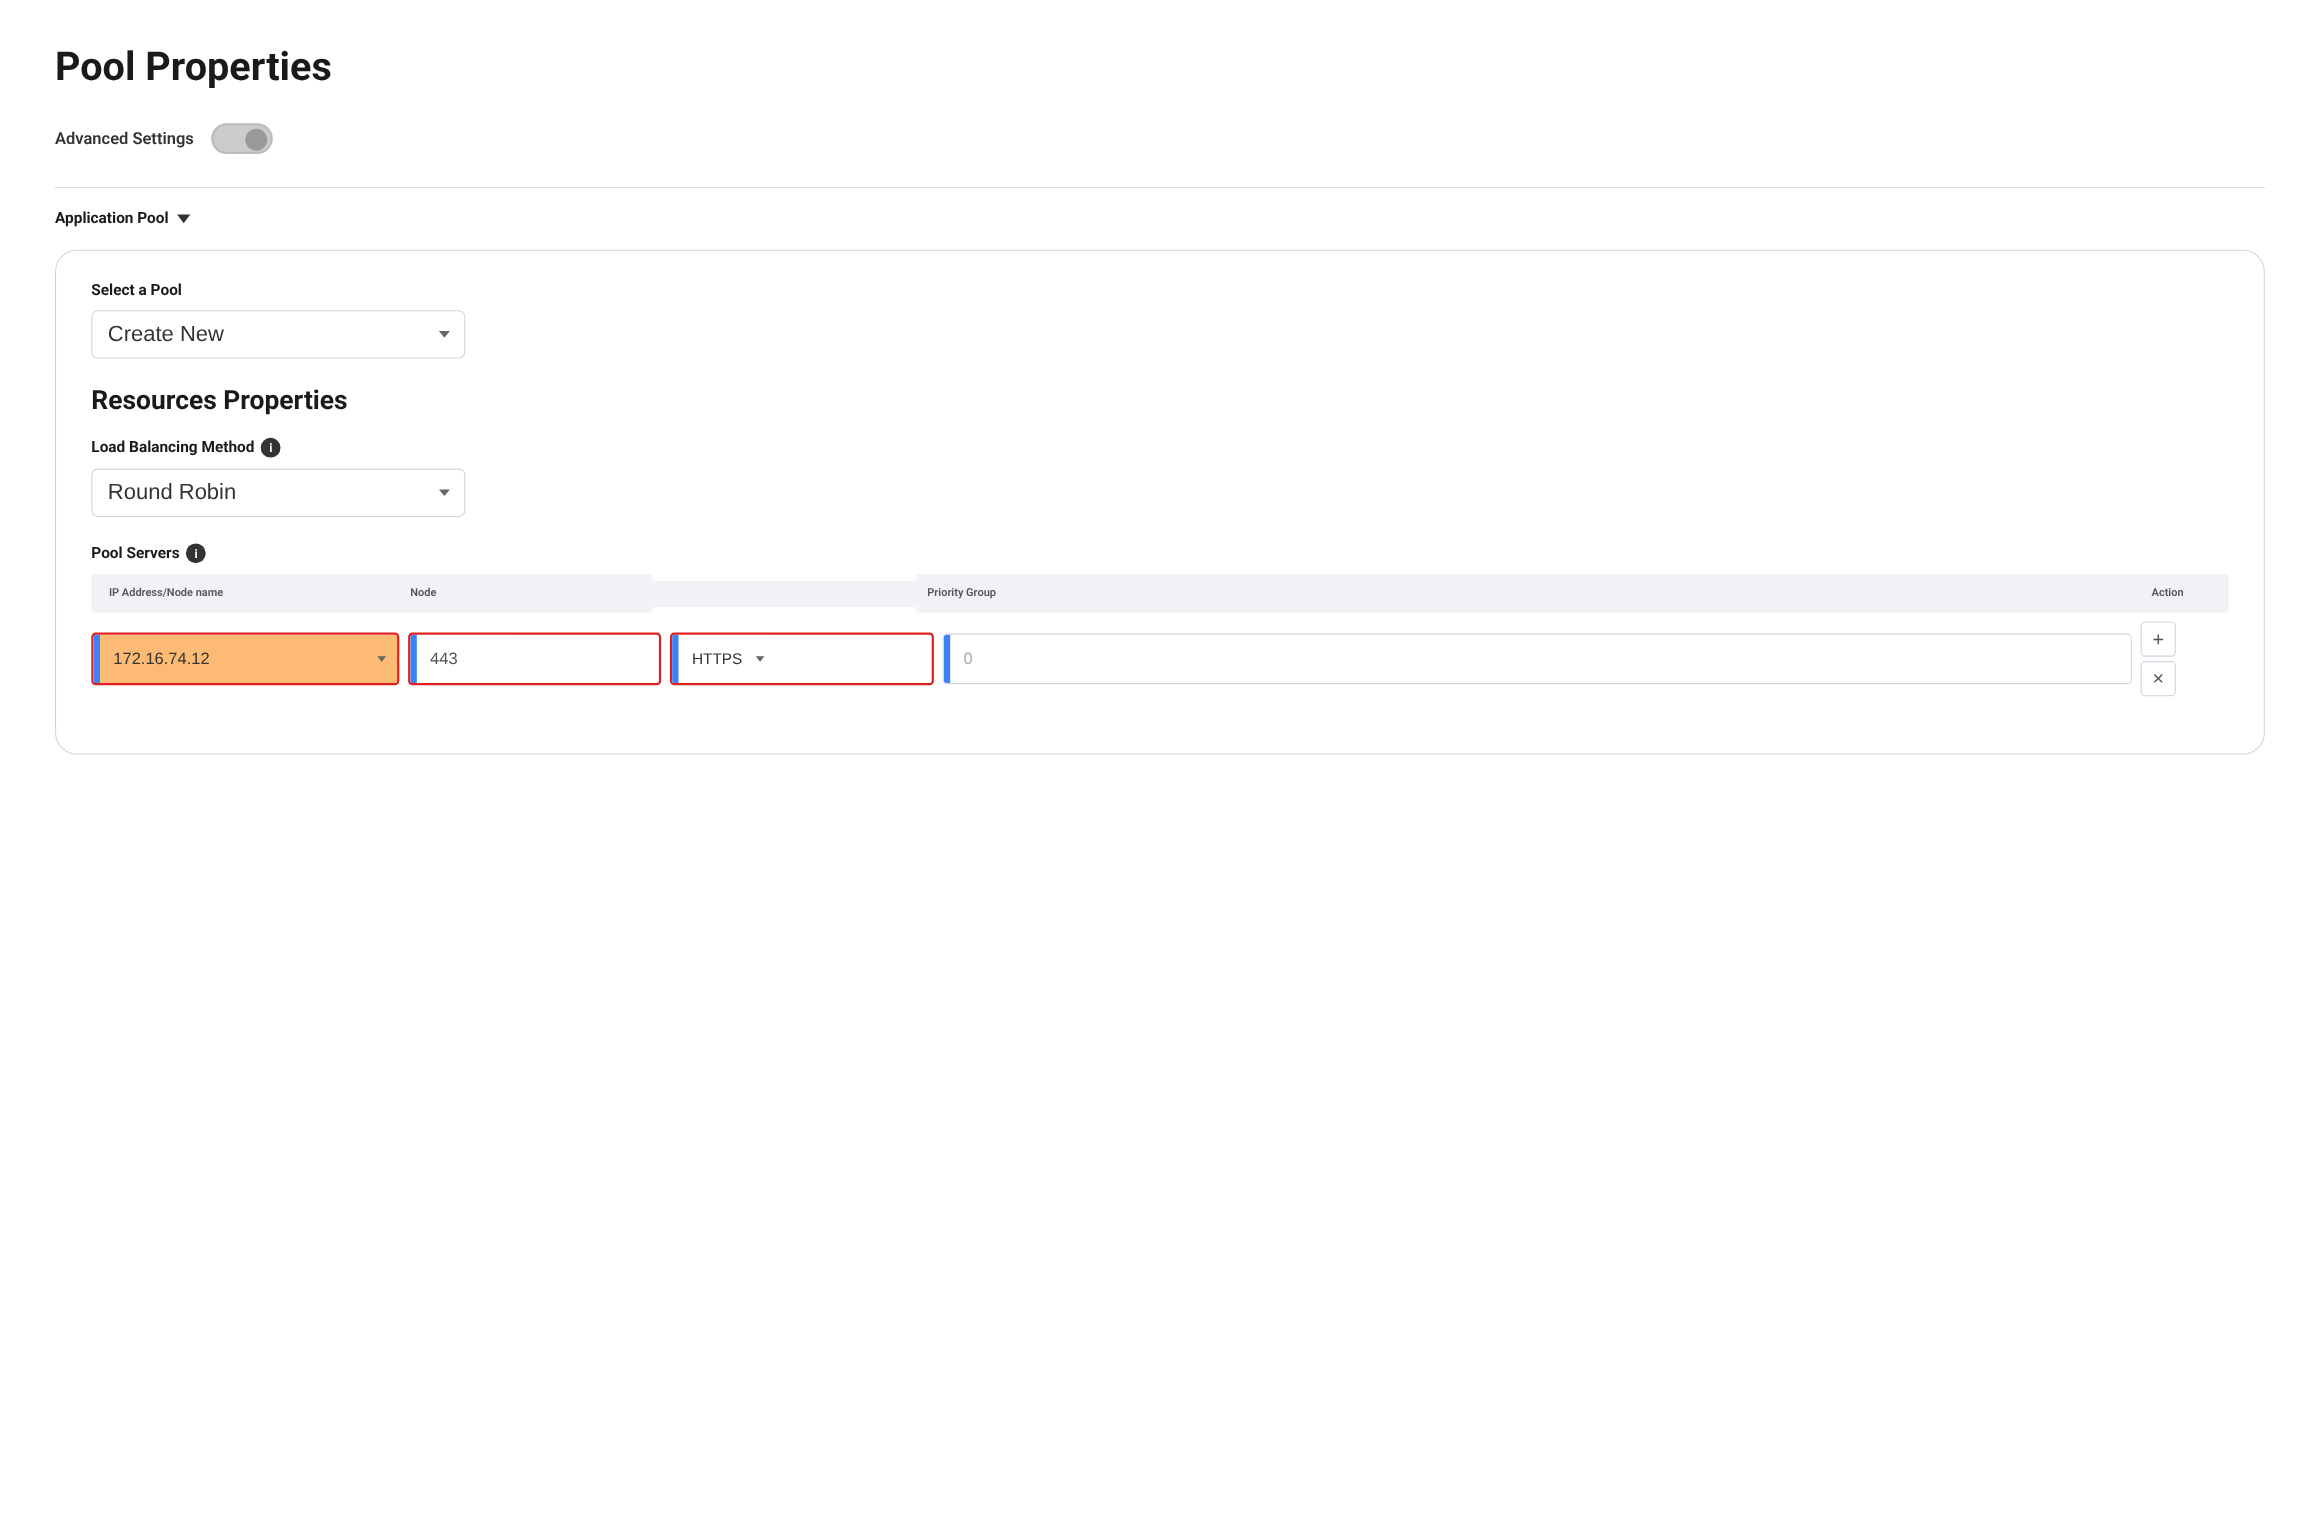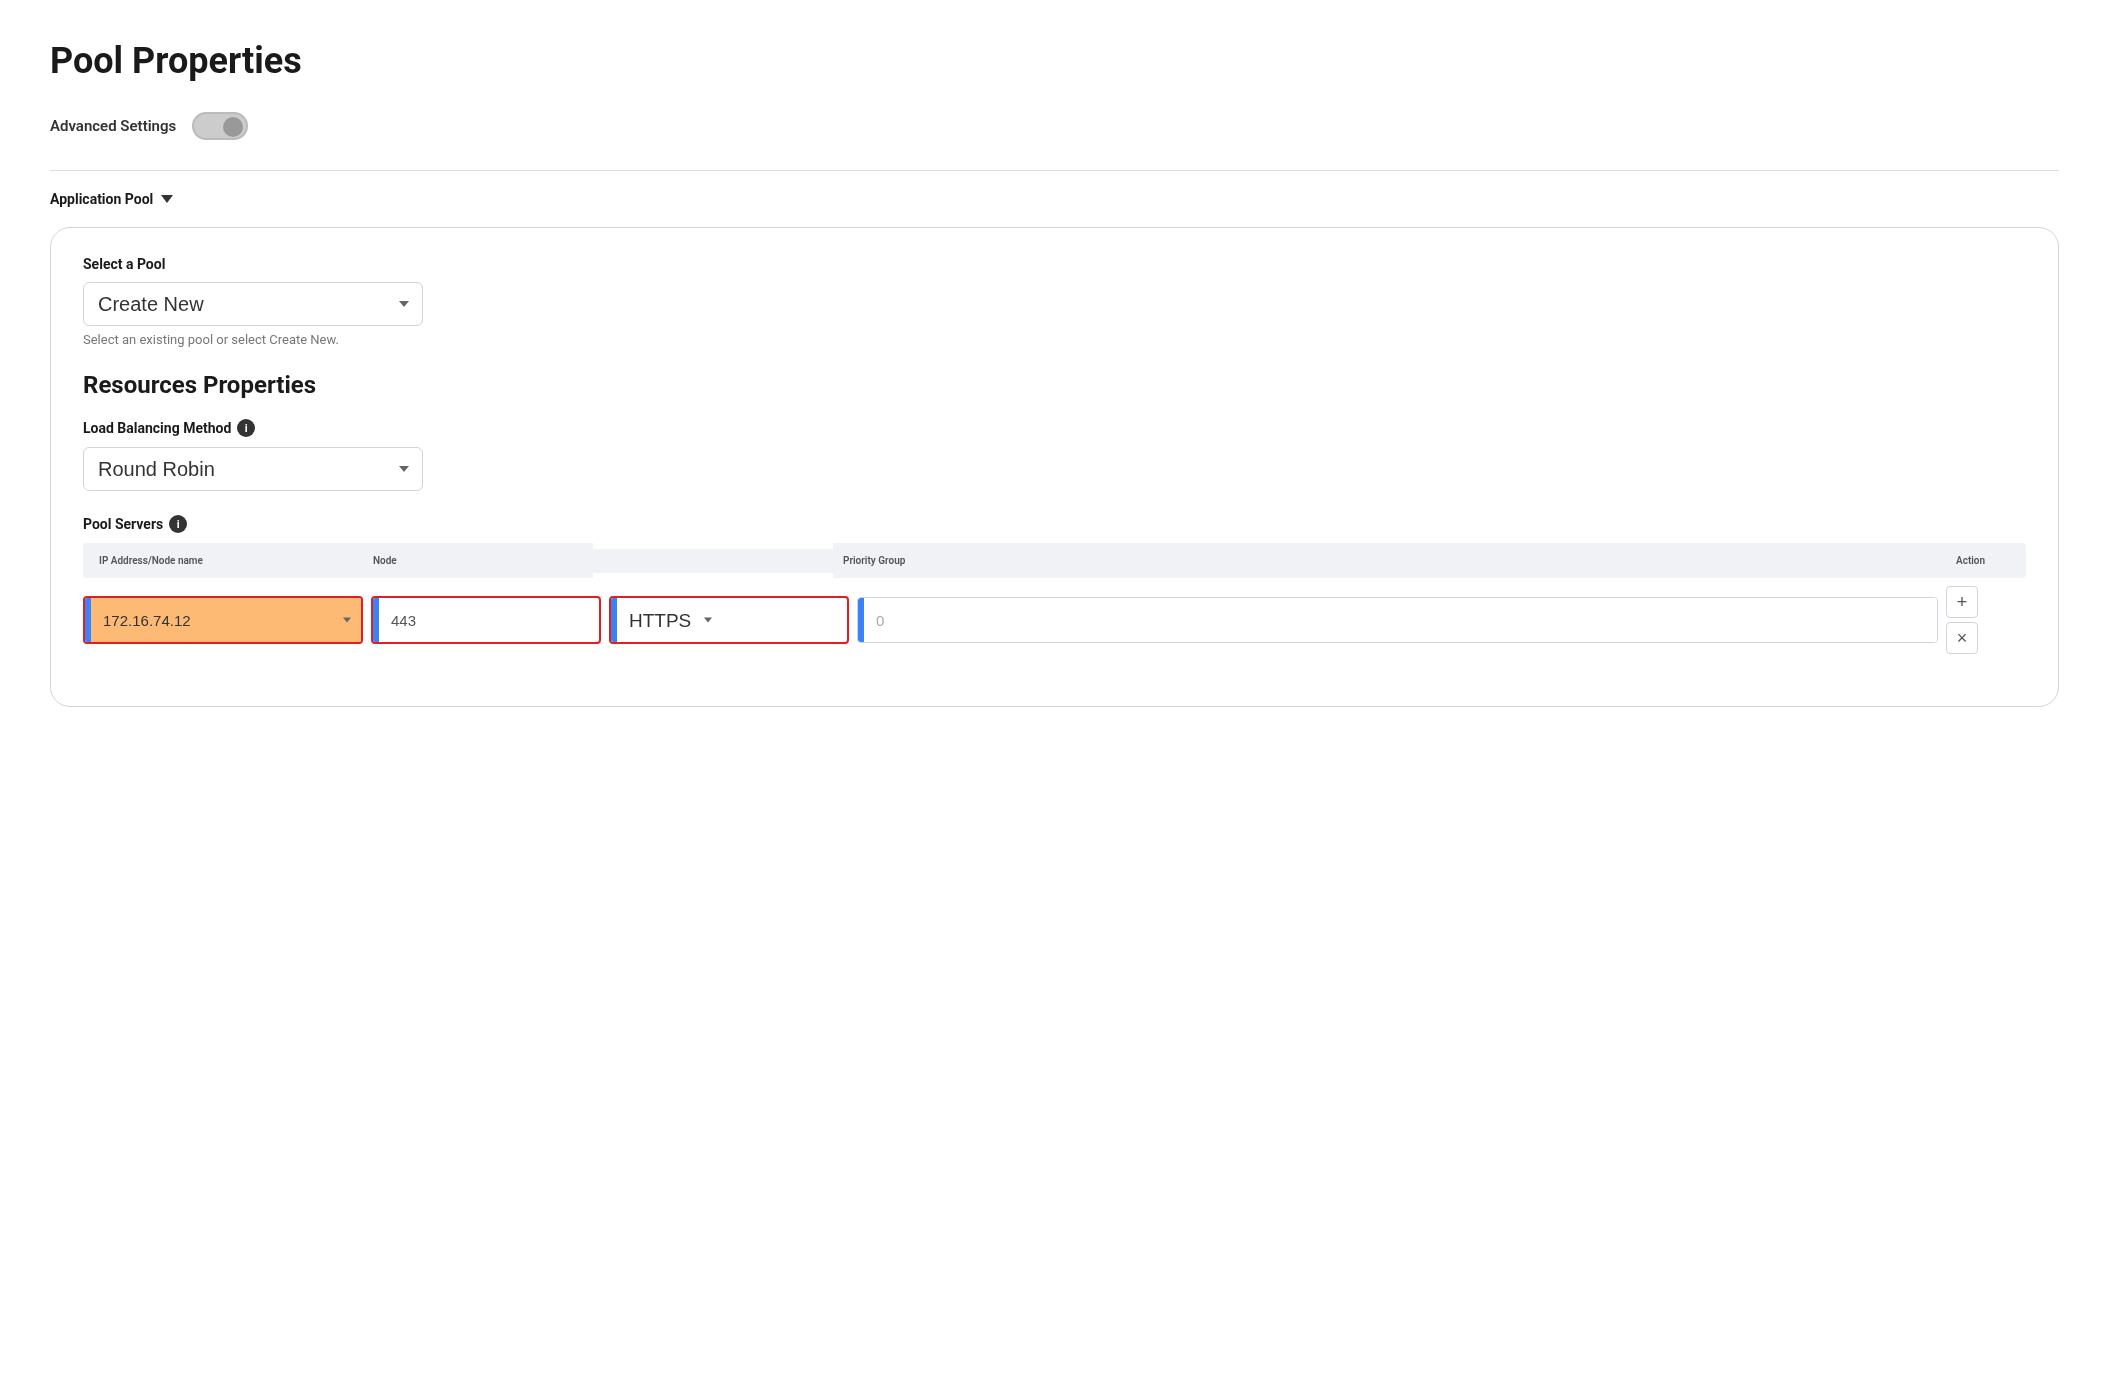--- a/index.html
+++ b/index.html
@@ -192,21 +192,21 @@
       height: 44px;
     }
     .https-select-wrapper {
       position: relative;
     }
     .https-select-wrapper select {
       height: 44px;
       border: none;
       background: #fff;
       padding: 0 30px 0 12px;
-      font-size: 19px;
+      font-size: 14px;
       color: #333;
       appearance: none;
       cursor: pointer;
     }
     .https-select-wrapper::after {
       content: '';
       position: absolute;
       right: 10px;
       top: 50%;
       transform: translateY(-50%);
@@ -307,21 +307,20 @@
 <div class="card">
   <div class="field-group">
     <div class="field-label">Select a Pool</div>
     <div class="select-wrapper">
       <select>
         <option>Create New</option>
         <option>Pool 1</option>
         <option>Pool 2</option>
       </select>
     </div>
-    <div class="field-hint">Select an existing pool or select Create New.</div>
   </div>
 
   <div class="resources-title">Resources Properties</div>
 
   <div class="field-group">
     <div class="field-label">
       <span>Load Balancing Method</span>
       <span class="info-icon">i</span>
     </div>
     <div class="select-wrapper">

